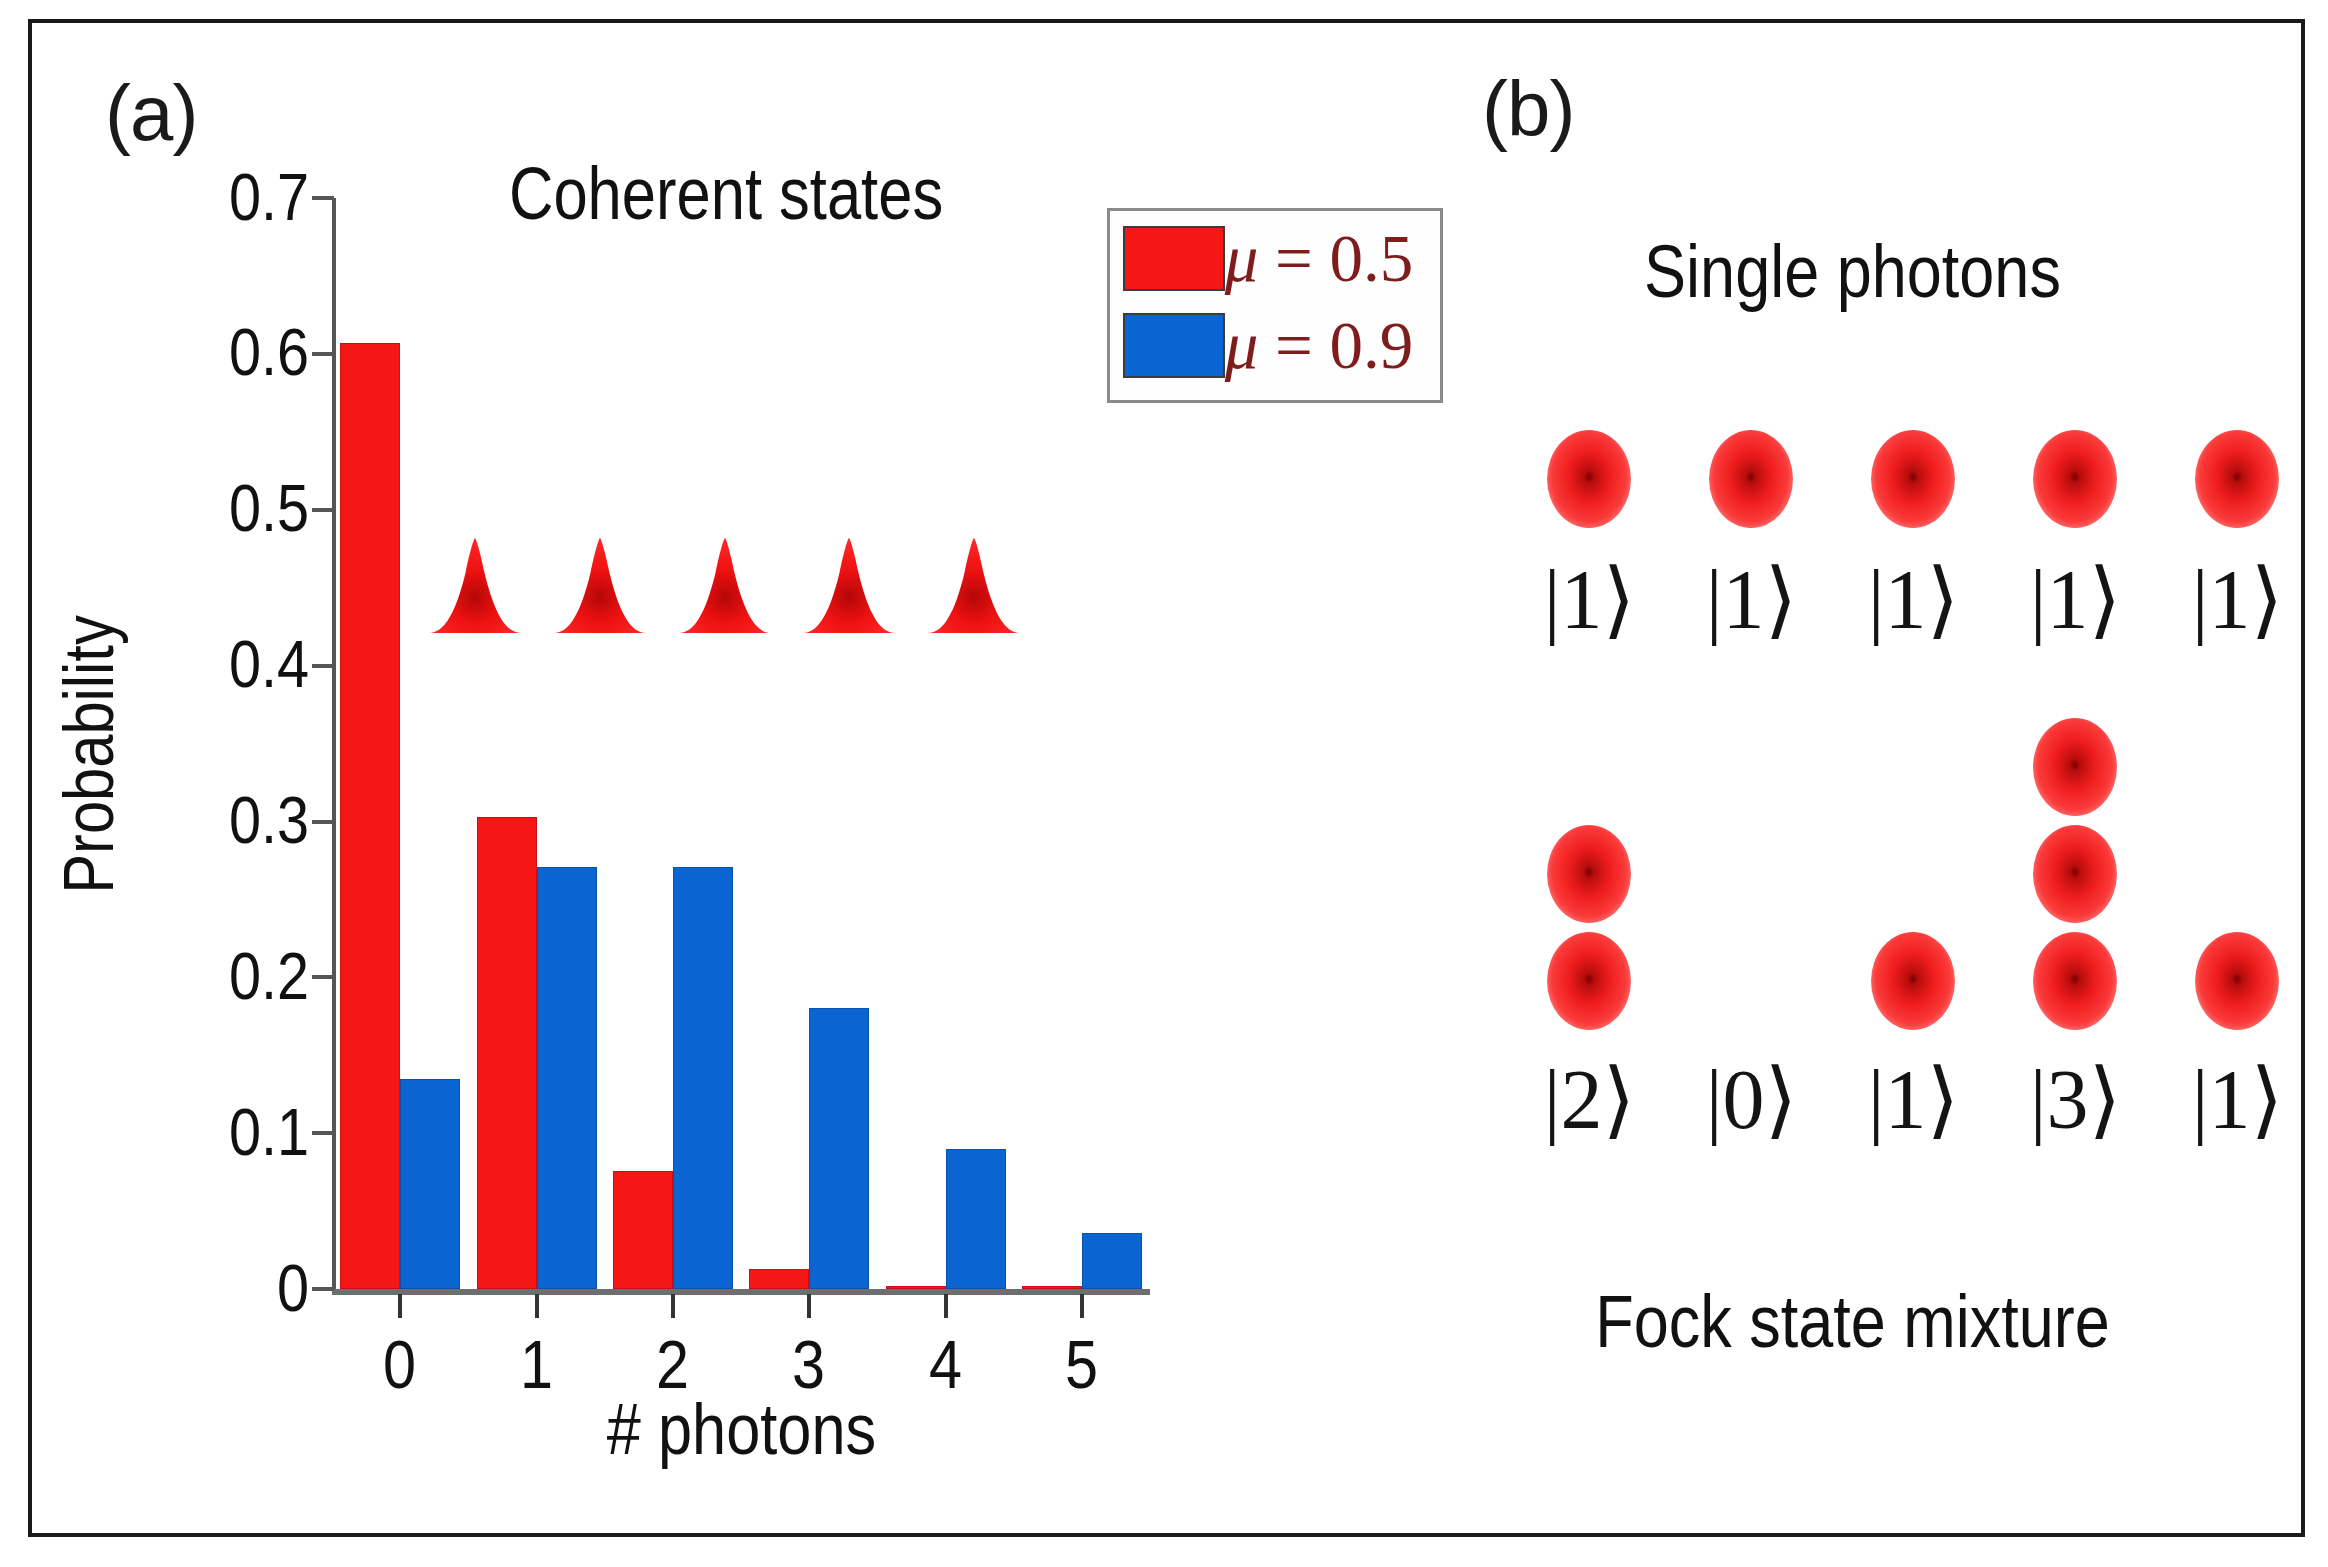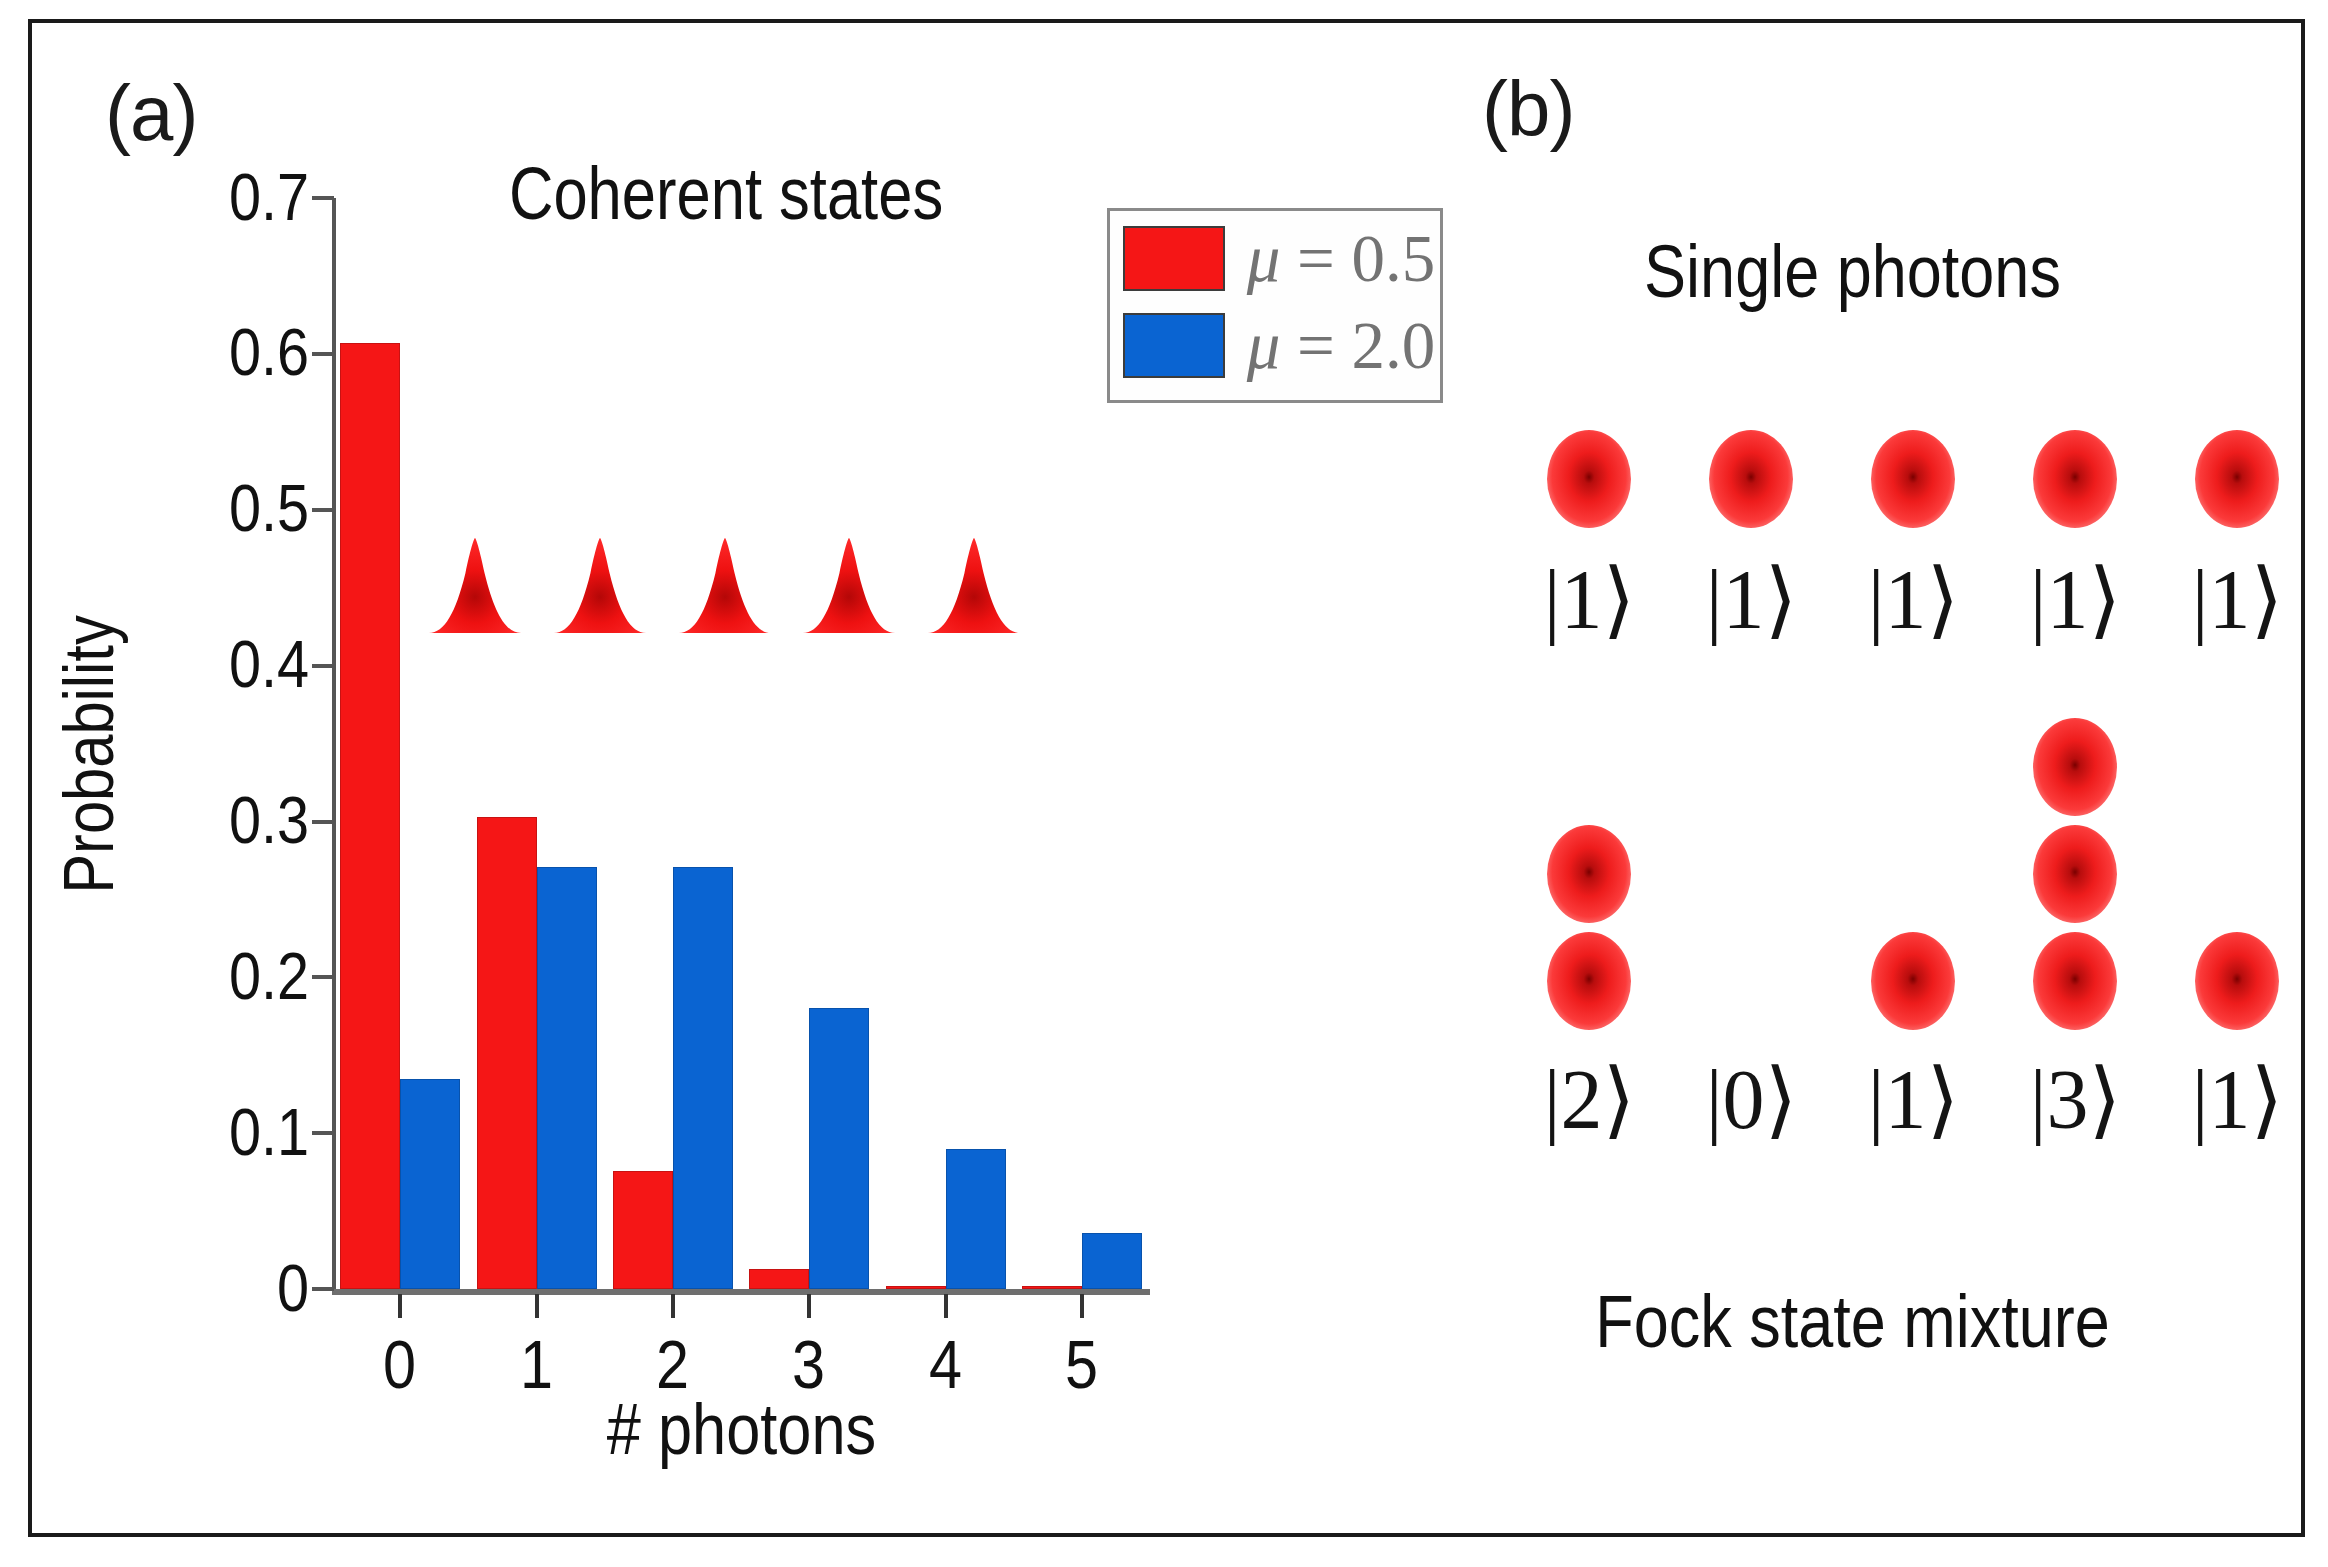--- a/index.html
+++ b/index.html
@@ -178,24 +178,23 @@
     display: flex;
     align-items: center;
   }
   .legend-swatch {
     width: 102px;
     height: 65px;
     border: 2.7px solid #3c3c3c;
     box-sizing: border-box;
   }
   .legend-text {
-    margin-left: 22px;
     font-family: "Liberation Serif", serif;
     font-size: 67px;
-    color: #737373;
+    color: #7f1d1d;
     white-space: nowrap;
   }
   .legend-mu { font-style: italic; }
 
   
   #panel-b {
     position: absolute;
     left: 1364px;
     top: 0;
     width: 913px;
@@ -369,21 +368,21 @@
         <div class="ytick-label" style="position: absolute; right: auto; left: 27px; width: 250px; top: 135px;">0.7</div>
       </div>
 
     <div id="legend-box">
       <div class="legend-row" style="top:9px;">
         <span class="legend-swatch" style="background:#f51616;"></span>
         <span class="legend-text"><span class="legend-mu">μ</span>&nbsp;<span>= 0.5</span></span>
       </div>
       <div class="legend-row" style="top:96px;">
         <span class="legend-swatch" style="background:#0a64d2;"></span>
-        <span class="legend-text"><span class="legend-mu">μ</span>&nbsp;<span>= 2.0</span></span>
+        <span class="legend-text"><span class="legend-mu">μ</span>&nbsp;<span>= 0.9</span></span>
       </div>
     </div>
   </div>
 
   <div id="panel-b">
     <div class="panel-tag" id="panel-b-tag" style="left:86px; top:41px;">(b)</div>
 
     <div class="panel-b-caption" id="caption-top">Single photons</div>
 
     <div id="single-photon-row">

